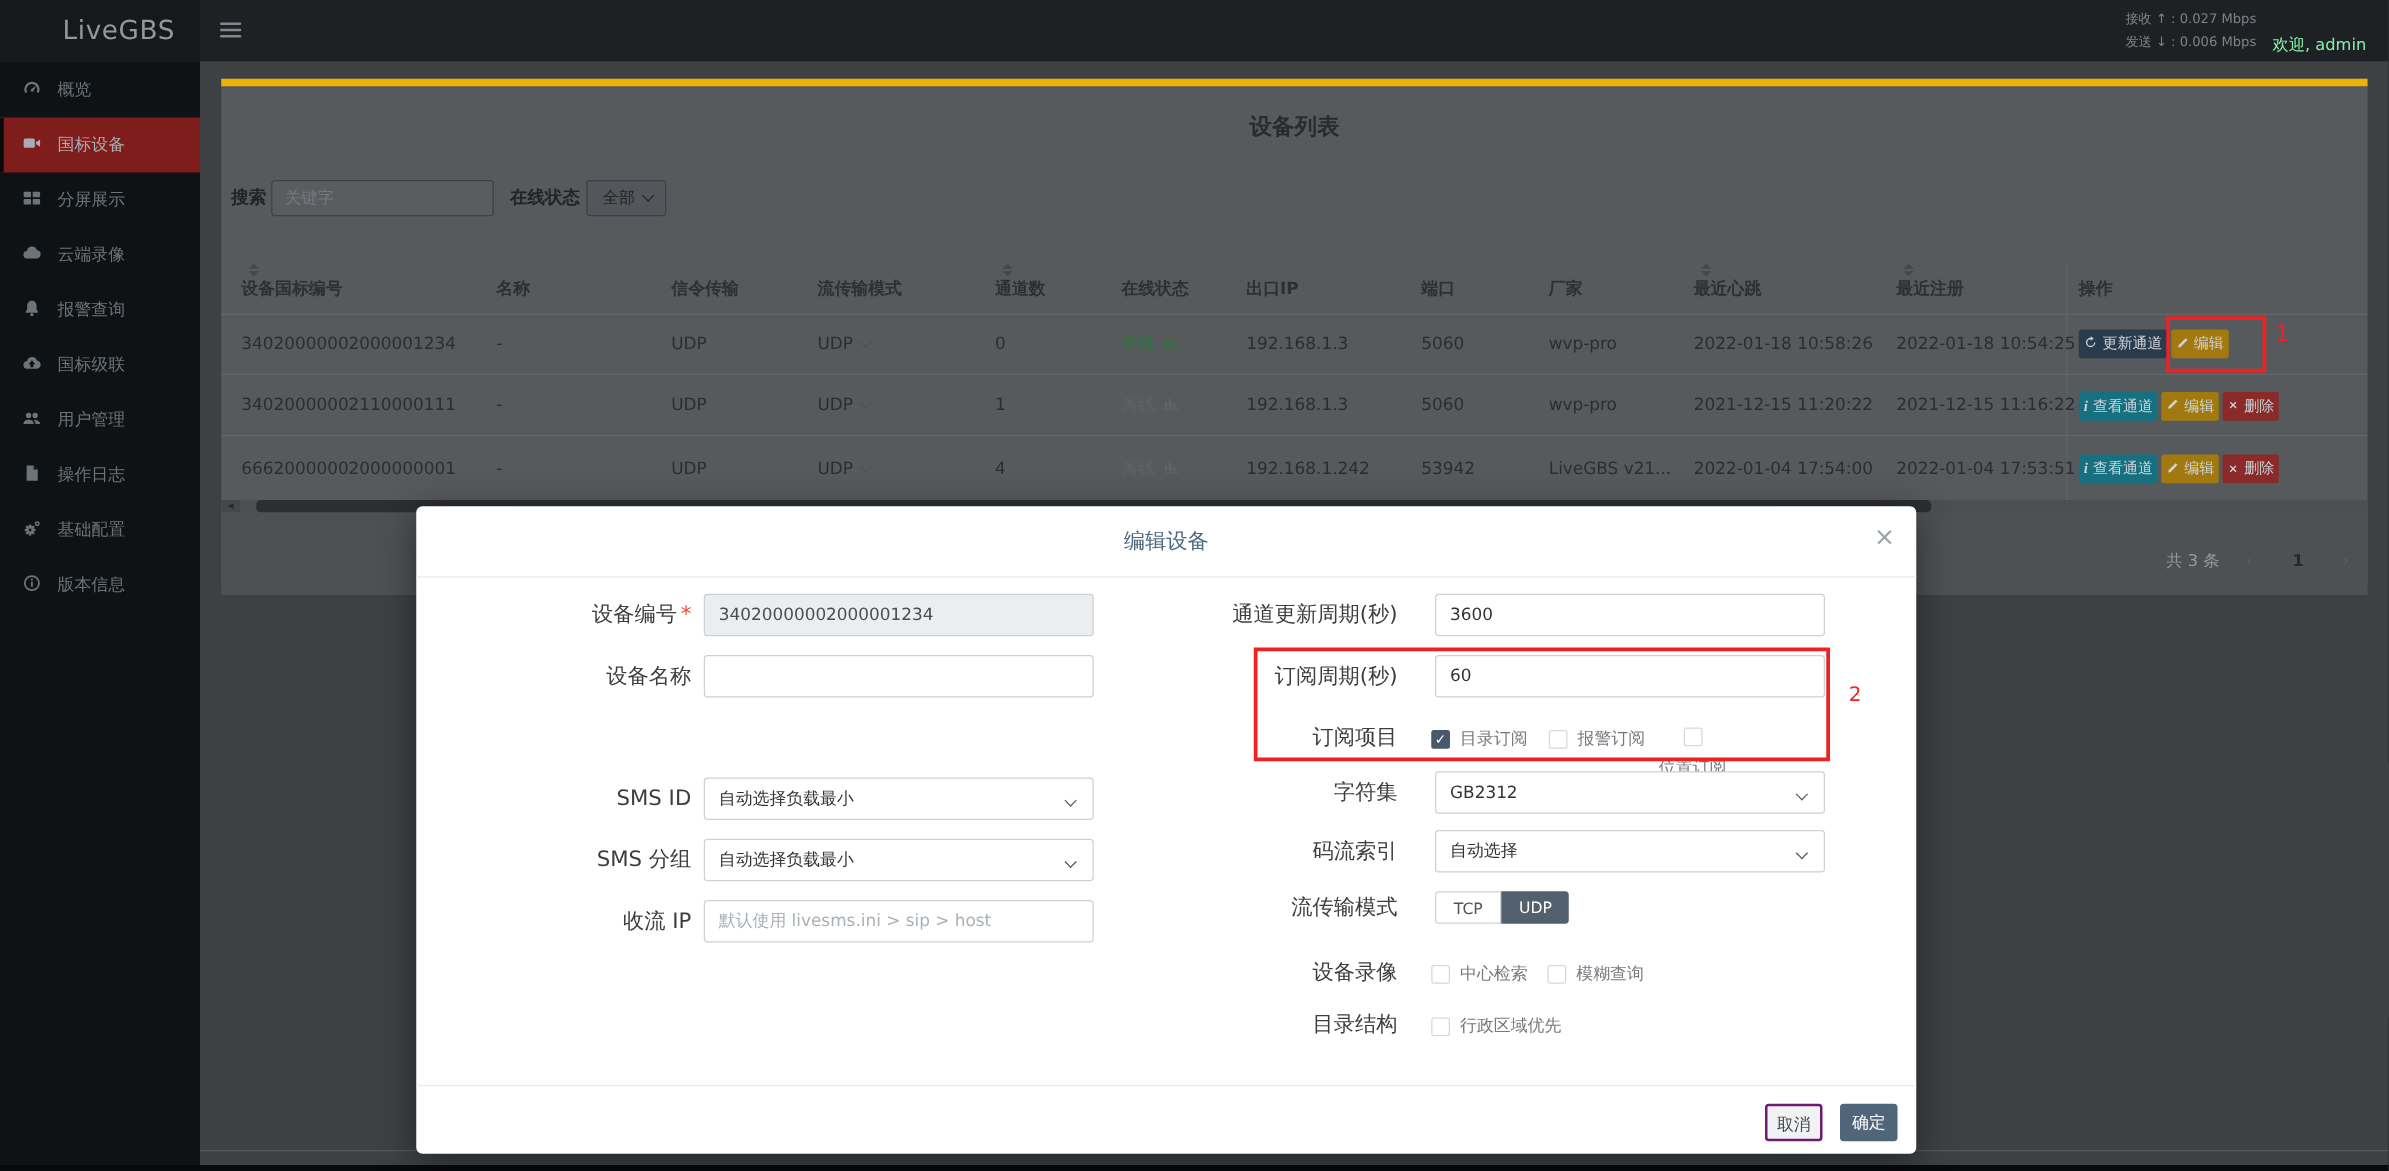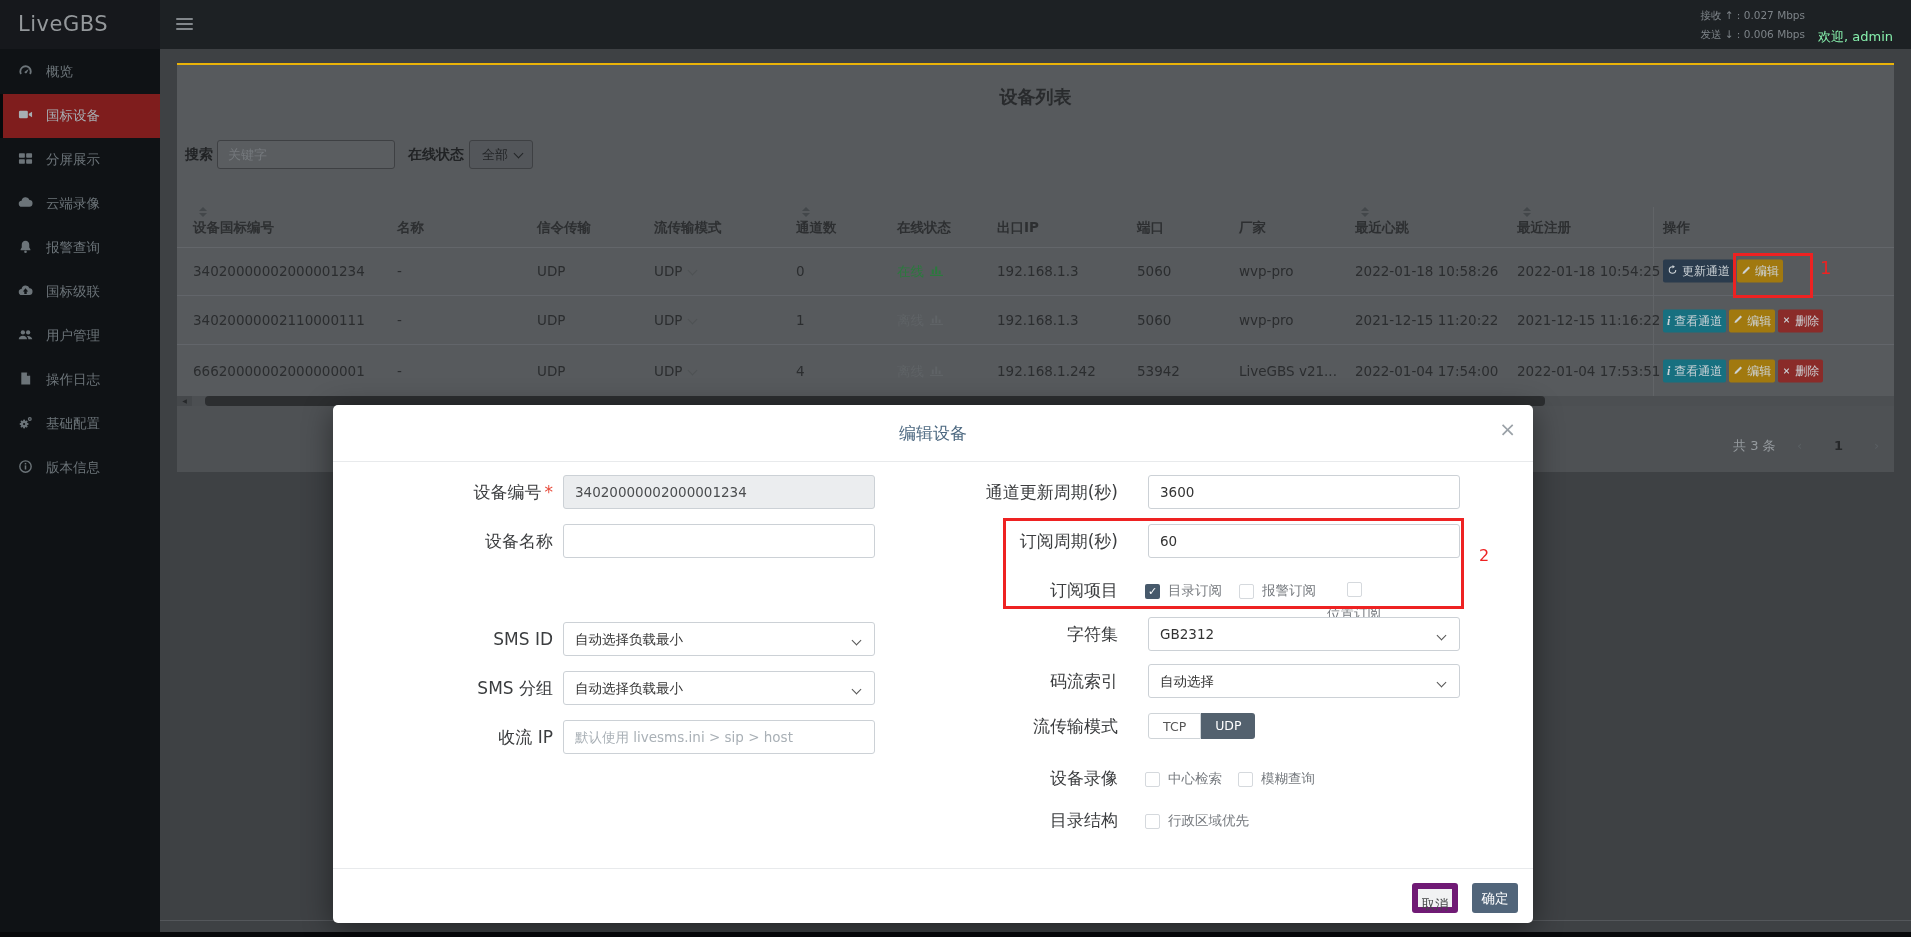--- a/index.html
+++ b/index.html
@@ -1,34 +1,34 @@
 <!DOCTYPE html>
 <html><head>
 <meta charset="utf-8">
 <style>
   html,body{margin:0;padding:0;background:#222;}
   .screen{position:relative;width:1911px;height:937px;overflow:hidden;background:#3e4144;
     font-family:"DejaVu Sans","Liberation Sans",sans-serif;-webkit-font-smoothing:antialiased;}
   
   .topbar{position:absolute;left:0;top:0;width:1911px;height:49px;background:#1d2124;}
   .logo{position:absolute;left:0;top:0;width:160px;height:49px;background:#16181c;color:#94989b;
-    font-size:21px;line-height:49px;padding-left:18px;box-sizing:border-box;letter-spacing:.5px;}
+    font-size:21px;line-height:49px;padding-left:50px;box-sizing:border-box;letter-spacing:.5px;}
   .burger{position:absolute;left:176px;top:18px;width:17px;cursor:pointer;}
   .burger b{display:block;height:2px;background:#82878b;margin-bottom:3px;border-radius:1px;}
   .traffic{position:absolute;right:106px;top:6px;text-align:right;font-size:10.5px;color:#7d8388;line-height:1.8;}
   .welcome{position:absolute;right:8px;top:0;height:43px;line-height:49px;font-size:13px;color:#86efac;padding:12px 10px;}
   
   .sidebar{position:absolute;left:0;top:49px;width:160px;height:883px;background:#0f1215;}
   .sitem{display:flex;align-items:center;height:44px;padding-left:18px;gap:13px;color:#6c7479;
     font-size:13.5px;cursor:pointer;}
   .sitem svg{flex:0 0 auto;}
   .sitem.active{background:#7f1d1d;color:#a7afb4;box-shadow:inset 3px 0 0 #07090b;}
   
   .panel{position:absolute;left:177px;top:63px;width:1717px;height:407px;background:#575a5d;
-    border-top:2px solid #eab308;box-sizing:border-box;}
+    border-top:6px solid #eab308;box-sizing:border-box;}
   .ptitle{position:absolute;left:0;top:20px;width:100%;text-align:center;font-size:18px;font-weight:600;color:#292b2d;}
   .flabel{position:absolute;top:75px;height:29px;line-height:29px;font-size:14px;color:#212325;font-weight:bold;}
   .searchinput{position:absolute;left:40px;top:75px;width:178px;height:29px;box-sizing:border-box;
     background:#5a5d60;border:1px solid #3e4043;border-radius:3px;padding:0 10px;font-size:13px;color:#c5c8ca;
     font-family:inherit;}
   .searchinput::placeholder{color:#75797d;}
   .dselect{position:absolute;left:292px;top:75px;width:64px;height:29px;box-sizing:border-box;background:#53565a;
     border:1px solid #3e4043;border-radius:3px;font-size:13px;color:#232527;line-height:27px;padding-left:12px;cursor:pointer;}
   .chev{display:inline-block;width:6px;height:6px;border-right:1.6px solid currentColor;border-bottom:1.6px solid currentColor;
     transform:rotate(45deg);vertical-align:middle;margin-left:7px;margin-top:-4px;}
@@ -85,21 +85,21 @@
   .cb{width:15px;height:15px;box-sizing:border-box;border:1px solid #d5d9dd;border-radius:2px;background:#fff;}
   .cb.checked{border:none;background:#47596b;color:#fff;font-size:11px;line-height:15px;text-align:center;}
   .cblabel{font-size:13.5px;color:#75797e;}
   .toggle{position:absolute;left:815px;top:0;display:flex;height:26px;}
   .tbtn{height:26px;line-height:26px;padding:0 14px;font-size:12.5px;box-sizing:border-box;cursor:pointer;}
   .tbtn.off{background:#fff;border:1px solid #cfd4d8;color:#555;border-radius:3px 0 0 3px;}
   .tbtn.on{background:#53616e;color:#fff;border-radius:0 3px 3px 0;}
   .mfootline{position:absolute;left:0;top:463px;width:100%;height:1px;background:#e8eaec;}
   .mbtn{position:absolute;top:478px;width:46px;height:30px;border-radius:3px;font-size:13.5px;text-align:center;
     line-height:30px;cursor:pointer;box-sizing:border-box;}
-  .mbtn-cancel{left:1079px;background:#f1f2f3;border:6px solid #701a75;color:#454749;}
+  .mbtn-cancel{left:1079px;background:#f1f2f3;border:2px solid #701a75;color:#454749;}
   .mbtn-ok{left:1139px;background:#51657a;color:#fff;}
   
   .anno-box{position:absolute;border:3px solid #ee2222;z-index:60;}
   .anno-num{position:absolute;color:#ee2222;z-index:60;font-weight:500;}
 </style>
 </head>
 <body>
 
 <div class="screen">
 

